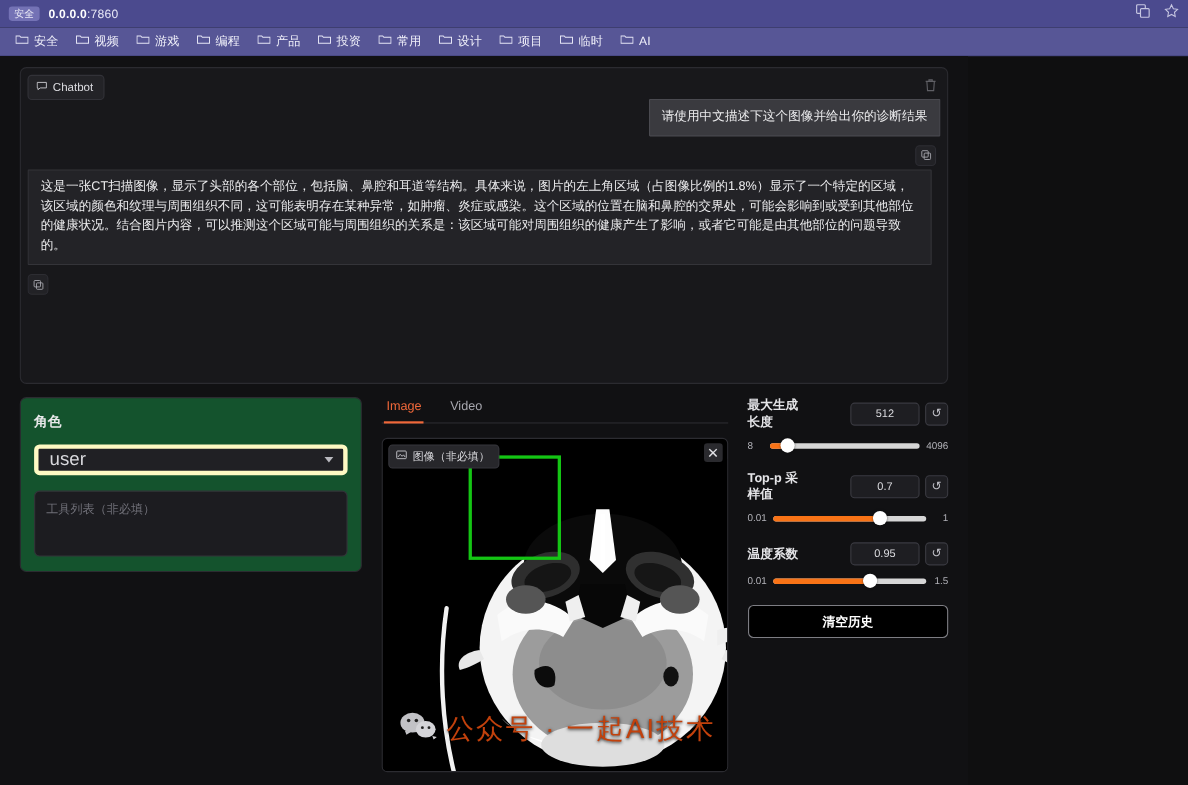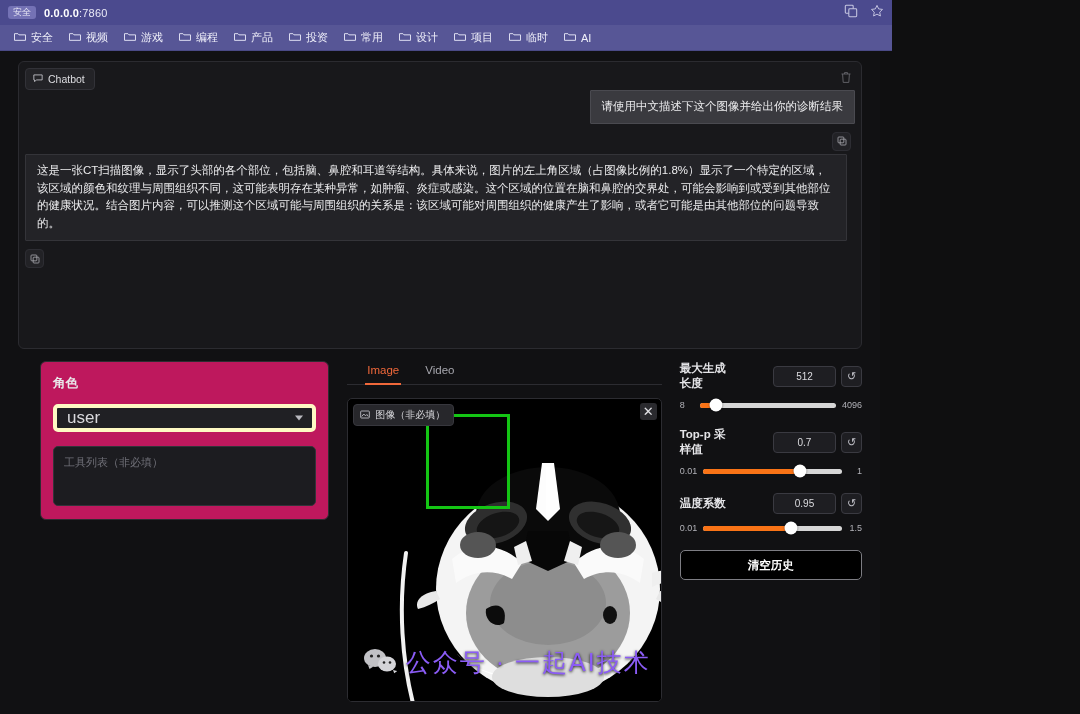--- a/index.html
+++ b/index.html
@@ -4,21 +4,21 @@
 <style>
   * { box-sizing: border-box; margin: 0; padding: 0; }
   html, body {
     width: 1080px; height: 714px;
     background: #0f0f10;
     font-family: "Liberation Sans", "DejaVu Sans", sans-serif;
     overflow: hidden;
   }
 
   
-  #browser-chrome { width: 892px; }
+  #browser-chrome { width: 1080px; }
   .addressbar {
     height: 25px;
     background: #4b4a8e;
     display: flex;
     align-items: center;
     padding: 0 8px;
     position: relative;
   }
   .secure-badge {
     background: #7472b5;
@@ -128,25 +128,24 @@
     gap: 18px;
     margin-top: 12px;
     height: 345px;
   }
   .col-left   { width: 396px; }
   .col-center { width: 400px; }
   .col-right  { width: 232px; }
 
   
   .role-card {
-    background: #be185d;
+    background: #14532d;
     border: 1px solid #2c2c31;
     border-radius: 6px;
     padding: 13px 12px;
-    margin-left: 22px;
   }
   .role-title {
     font-size: 12.5px; color: #e8e8ea; font-weight: bold;
     margin-bottom: 12px;
   }
   .select-box {
     height: 28px;
     background: #202024;
     border: 4px solid #fef9c3;
     border-radius: 5px;
@@ -182,21 +181,21 @@
     border-bottom: 1px solid #2c2c31;
     padding: 0 2px;
   }
   .mtab {
     font-size: 11.5px;
     color: #a7a7ae;
     padding: 3px 2px 7px 2px;
     border-bottom: 2px solid transparent;
     margin-bottom: -1px;
   }
-  .mtab.active { color: #f0683a; border-bottom-color: #f0683a; margin-left: 16px; }
+  .mtab.active { color: #f0683a; border-bottom-color: #f0683a; }
 
   .image-frame {
     margin-top: 13px;
     background: #000;
     border: 1px solid #2c2c31;
     border-radius: 5px;
     position: relative;
     height: 304px;
     overflow: hidden;
   }
@@ -228,21 +227,21 @@
     z-index: 3;
   }
   .watermark {
     position: absolute;
     right: 10px; bottom: 22px;
     display: flex; align-items: center; gap: 9px;
     z-index: 5;
     pointer-events: none;
   }
   .wm-text {
-    color: #8b5cf6;
+    color: #c2410c;
     font-size: 25px;
     letter-spacing: 2px;
     text-shadow: 0 1px 3px rgba(0,0,0,.9);
   }
 
   
   .slider-block { margin-bottom: 17px; }
   .sl-head { display: flex; align-items: center; justify-content: space-between; }
   .sl-label { font-size: 11.5px; color: #e4e4e7; font-weight: bold; }
   .sl-right { display: flex; align-items: flex-start; gap: 5px; padding-left: 43px; }

